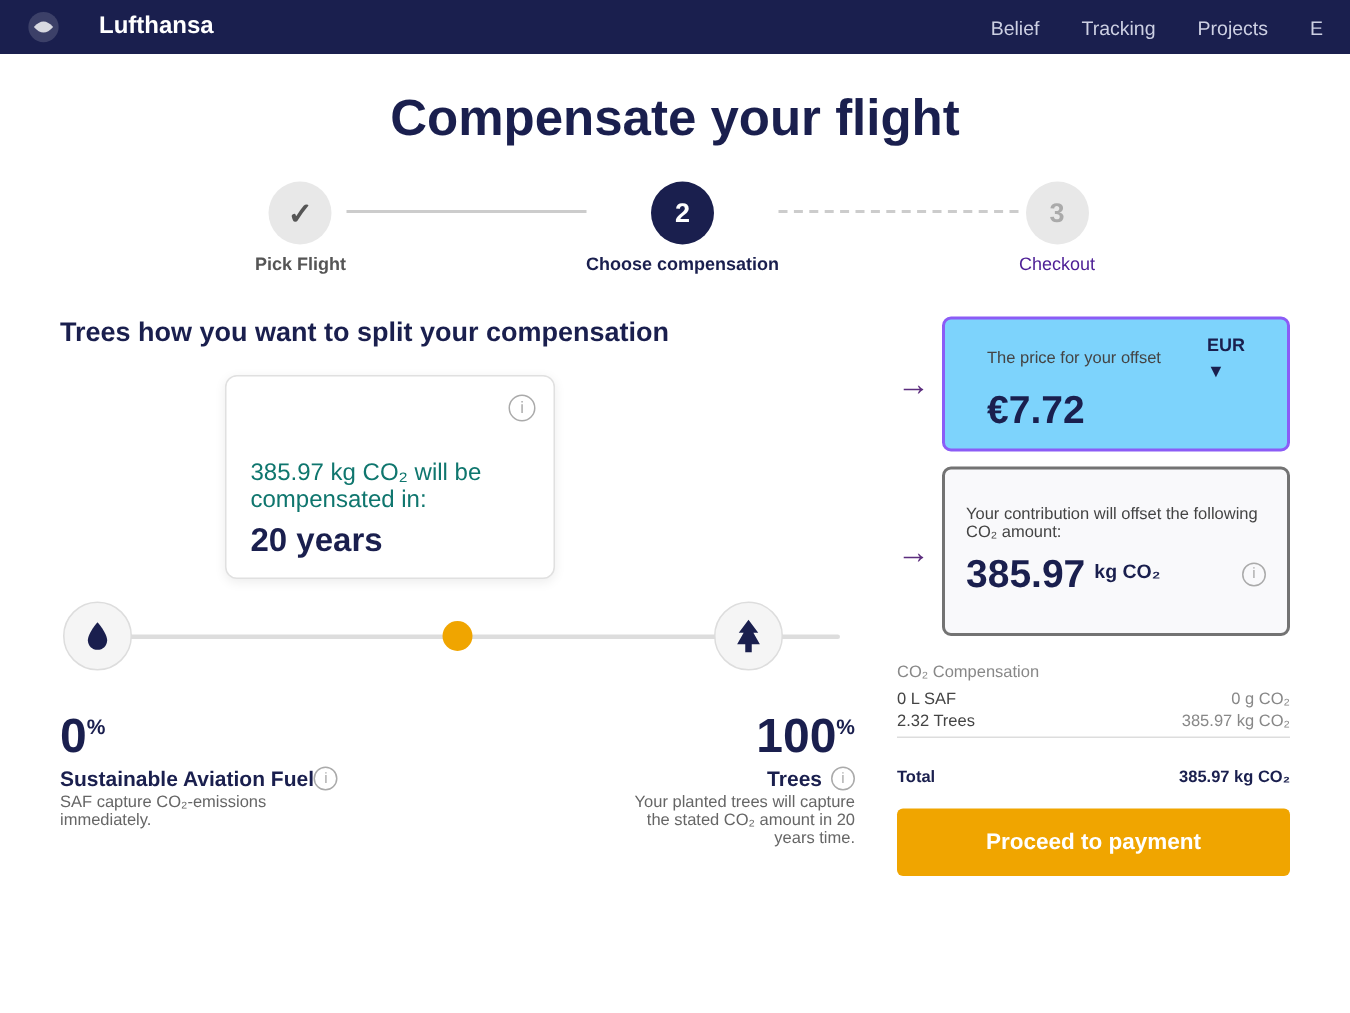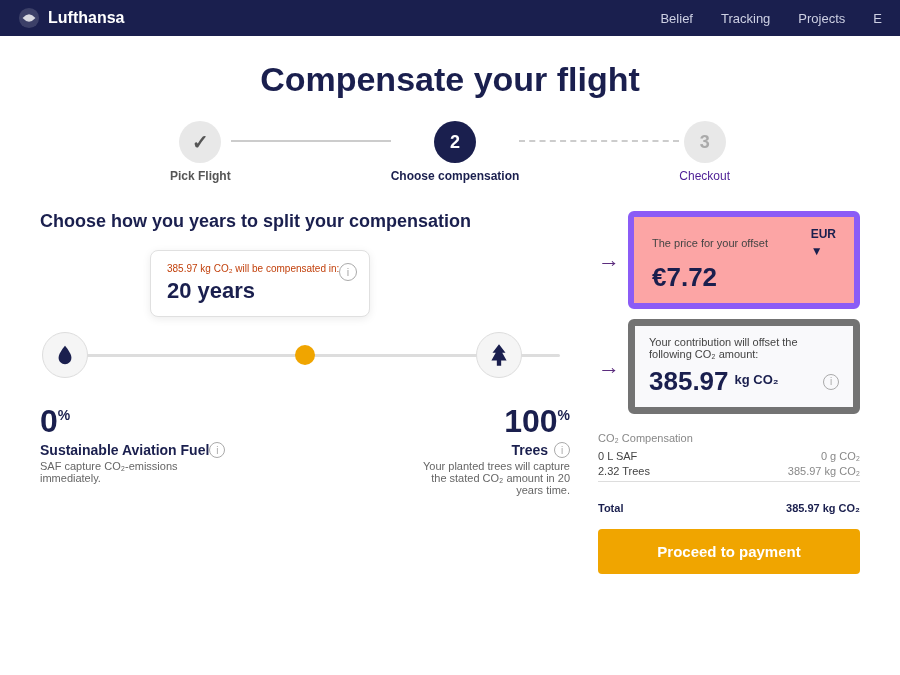--- a/index.html
+++ b/index.html
@@ -13,21 +13,21 @@
       align-items: center;
       padding: 0 18px;
       gap: 28px;
     }
     .nav-logo {
       color: #fff;
       font-size: 16px;
       font-weight: 700;
       display: flex;
       align-items: center;
-      gap: 8px;
+      gap: 26px;
     }
     .nav-logo-icon {
       width: 22px;
       height: 22px;
     }
     .nav-links {
       margin-left: auto;
       display: flex;
       gap: 28px;
     }
@@ -140,23 +140,24 @@
       border: 1px solid #e0e0e0;
       border-radius: 8px;
       padding: 12px 16px;
       width: 220px;
       margin-left: 110px;
       margin-bottom: 8px;
       box-shadow: 0 2px 8px rgba(0,0,0,0.08);
       position: relative;
     }
     .tooltip-box .tooltip-text {
-      font-size: 10px;
-      color: #c2410c;
+      font-size: 16px;
+      color: #0f766e;
       margin-bottom: 4px;
+      margin-top: 44px;
     }
     .tooltip-box .tooltip-years {
       font-size: 22px;
       font-weight: 700;
       color: #1a1f4e;
     }
     .tooltip-info {
       position: absolute;
       right: 12px;
       top: 12px;
@@ -298,24 +299,24 @@
       display: flex;
       align-items: center;
       gap: 8px;
     }
     .arrow-icon {
       font-size: 22px;
       color: #5c2d7e;
       flex-shrink: 0;
     }
     .price-box {
-      border: 6px solid #8b5cf6;
+      border: 2px solid #8b5cf6;
       border-radius: 6px;
-      padding: 10px 18px;
-      background: #fca5a5;
+      padding: 10px 28px;
+      background: #7dd3fc;
       flex: 1;
     }
     .price-box-top {
       display: flex;
       justify-content: space-between;
       align-items: center;
       margin-bottom: 4px;
     }
     .price-box-label {
       font-size: 11px;
@@ -332,23 +333,23 @@
       align-items: flex-start;
       gap: 3px;
       flex-direction: column;
     }
     .price-value {
       font-size: 26px;
       font-weight: 700;
       color: #1a1f4e;
     }
     .contribution-box {
-      border: 7px solid #737373;
+      border: 2px solid #737373;
       border-radius: 6px;
-      padding: 10px 14px;
+      padding: 24px 14px;
       background: #f9f9fb;
       flex: 1;
     }
     .contrib-label {
       font-size: 11px;
       color: #444;
       margin-bottom: 6px;
     }
     .contrib-amount-row {
       display: flex;
@@ -447,21 +448,21 @@
     <div class="step-line dashed"></div>
     <div class="step">
       <div class="step-circle inactive">3</div>
       <span class="step-label inactive">Checkout</span>
     </div>
   </div>
 
   <div class="content">
 
     <div class="left">
-      <p class="choose-title">Choose how you years to split your compensation</p>
+      <p class="choose-title">Trees how you want to split your compensation</p>
 
       <div class="slider-section">
         <div class="tooltip-box">
           <span class="tooltip-info">i</span>
           <p class="tooltip-text">385.97 kg CO₂ will be compensated in:</p>
           <p class="tooltip-years">20 years</p>
         </div>
 
         <div class="slider-track-container">
           <div class="slider-track">

